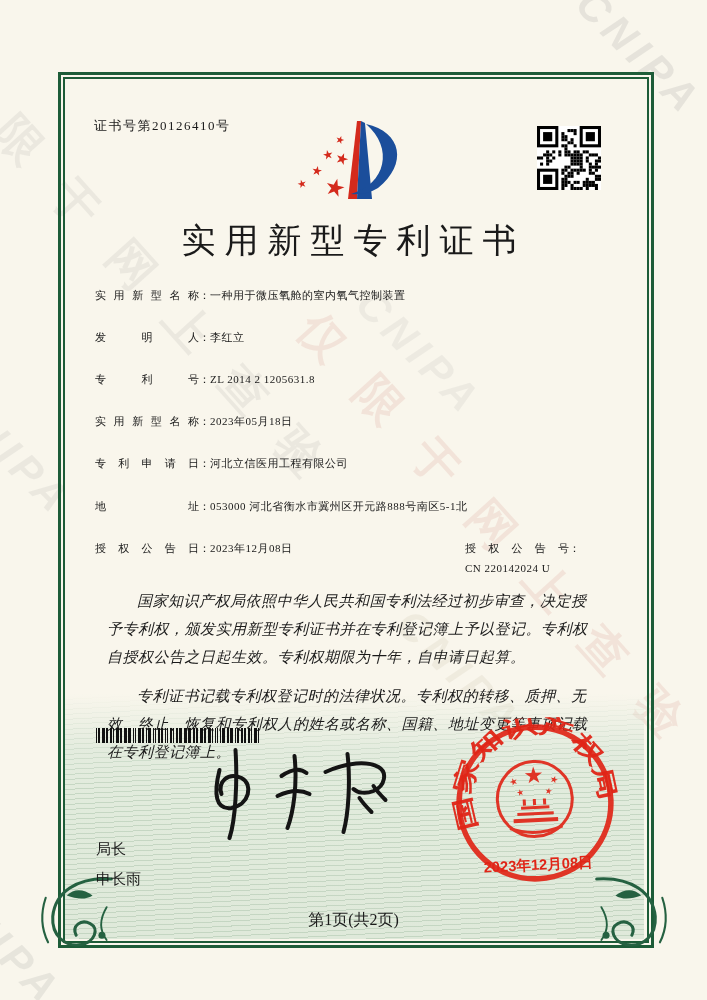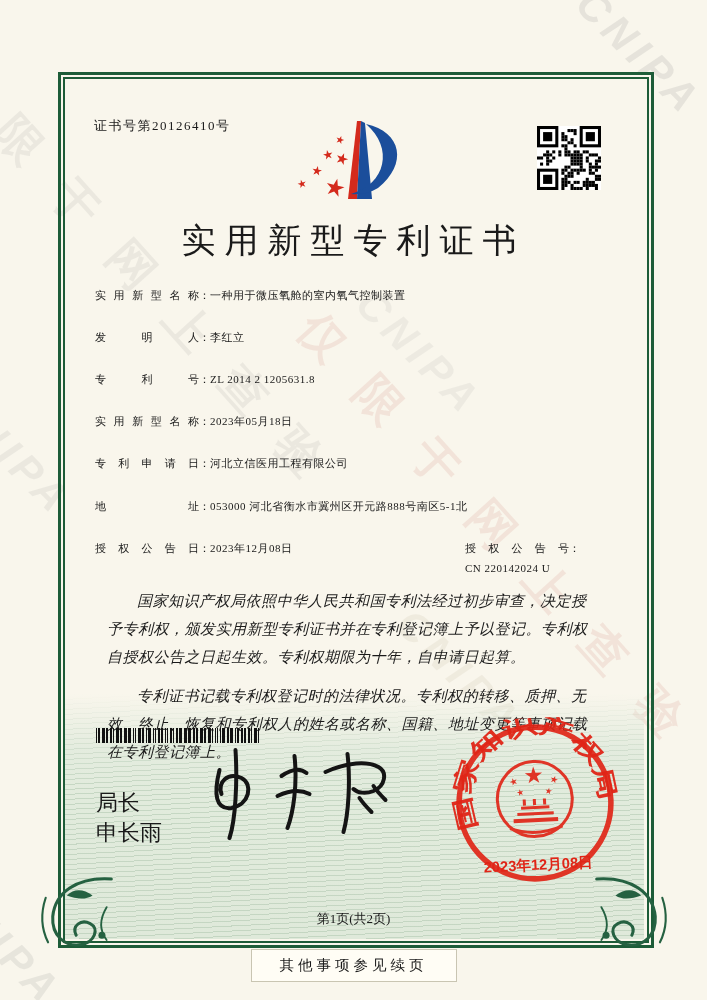--- a/index.html
+++ b/index.html
@@ -35,25 +35,25 @@
   .flabel{display:inline-block; width:104px; text-align:justify; text-align-last:justify; vertical-align:top;}
   .colon{display:inline-block; vertical-align:top;}
   .fvalue{display:inline-block; vertical-align:top; letter-spacing:.5px; max-width:400px;}
   .row2{position:absolute; left:370px; top:0;}
   
   .body-text{position:absolute; left:95px; top:576px; width:518px;
      font-size:15px; line-height:1.85; font-style:italic; letter-spacing:.5px;}
   .body-text p{margin:12px; text-indent:2em;}
   
   .barcode{position:absolute; left:96px; top:728px;}
-  .director{position:absolute; left:96px; top:788px; font-size:22px;
+  .director{position:absolute; left:96px; top:834px; font-size:15px;
      font-family:"Liberation Sans","DejaVu Sans",sans-serif; line-height:30px;}
   .signature{position:absolute; left:195px; top:736px;}
   .seal{position:absolute; left:450px; top:718px; transform:rotate(-3deg);}
-  .page-num{position:absolute; left:0; top:910px; width:100%; text-align:center; font-size:13px;}
+  .page-num{position:absolute; left:0; top:910px; width:100%; text-align:center; font-size:16px;}
   .note-box{position:absolute; left:50%; top:949px; transform:translateX(-50%);
      background:#fffdf5; border:1px solid #c9c5b2; padding:6px 28px;
      font-size:14.5px; letter-spacing:4px;}
   .ornament{position:absolute;}
 </style>
 </head>
 <body>
 
 <div class="page">
 
@@ -369,15 +369,14 @@
         <rect x="92" y="80" width="3" height="6"></rect>
       <rect x="70" y="87" width="28" height="3"></rect>
       <rect x="66" y="93" width="36" height="3"></rect>
       <rect x="62" y="99" width="44" height="4"></rect>
       <path d="M58 108 Q84 118 110 108" fill="none" stroke="#e02517" stroke-width="3"></path>
     </g>
     <text x="84" y="150" text-anchor="middle" font-size="14.5" font-weight="bold" fill="#e02517" font-family="'Liberation Sans',sans-serif">2023年12月08日</text>
   </svg>
 
   <div class="page-num">第1页(共2页)</div>
-  <div class="note-box">其他事项参见续页</div>
 
 </div>
 
 </body></html>

